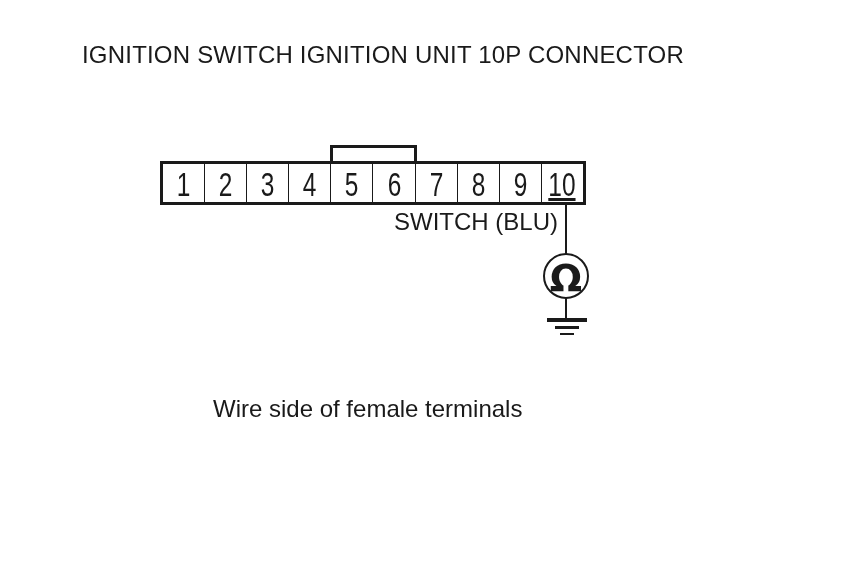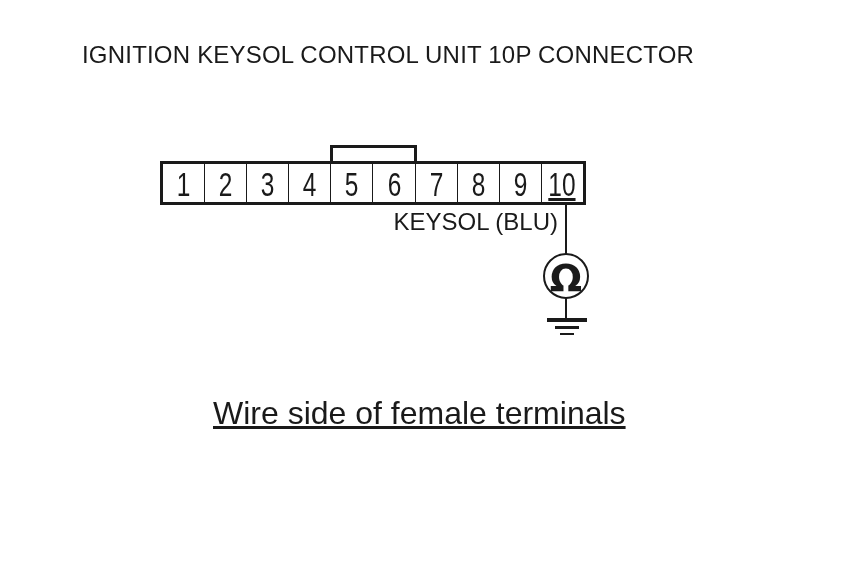--- a/index.html
+++ b/index.html
@@ -105,32 +105,31 @@
     position: absolute;
     background: var(--ink);
   }
   .gnd-bar-1 { left: 547px; top: 318px; width: 40px; height: 4px; }
   .gnd-bar-2 { left: 555px; top: 326px; width: 24px; height: 3px; }
   .gnd-bar-3 { left: 560px; top: 333px; width: 14px; height: 2px; }
   .caption {
     position: absolute;
     left: 213px;
     top: 397px;
-    font-size: 32px;
+    font-size: 24px;
     line-height: 1;
     white-space: nowrap;
-    text-decoration: underline;
   }
 </style>
 </head>
 <body>
 
 <div class="canvas">
 
-  <div class="diagram-title">IGNITION KEYSOL CONTROL UNIT 10P CONNECTOR</div>
+  <div class="diagram-title">IGNITION SWITCH IGNITION UNIT 10P CONNECTOR</div>
 
   <div class="key-tab"></div>
 
   <div class="connector-box">
     <div class="pin-cell">
       <span class="pin-num">1</span>
     </div>
     <div class="pin-cell">
       <span class="pin-num">2</span>
     </div>
@@ -153,21 +152,21 @@
       <span class="pin-num">8</span>
     </div>
     <div class="pin-cell">
       <span class="pin-num">9</span>
     </div>
     <div class="pin-cell">
       <span class="pin-num">10</span>
     </div>
   </div>
 
-  <div class="wire-label">KEYSOL (BLU)</div>
+  <div class="wire-label">SWITCH (BLU)</div>
 
   <div class="wire-seg wire-top"></div>
 
   <div class="ohm-circle">
     <span class="ohm-glyph">Ω</span>
   </div>
 
   <div class="wire-seg wire-bottom"></div>
 
   <div class="ground-icon">

